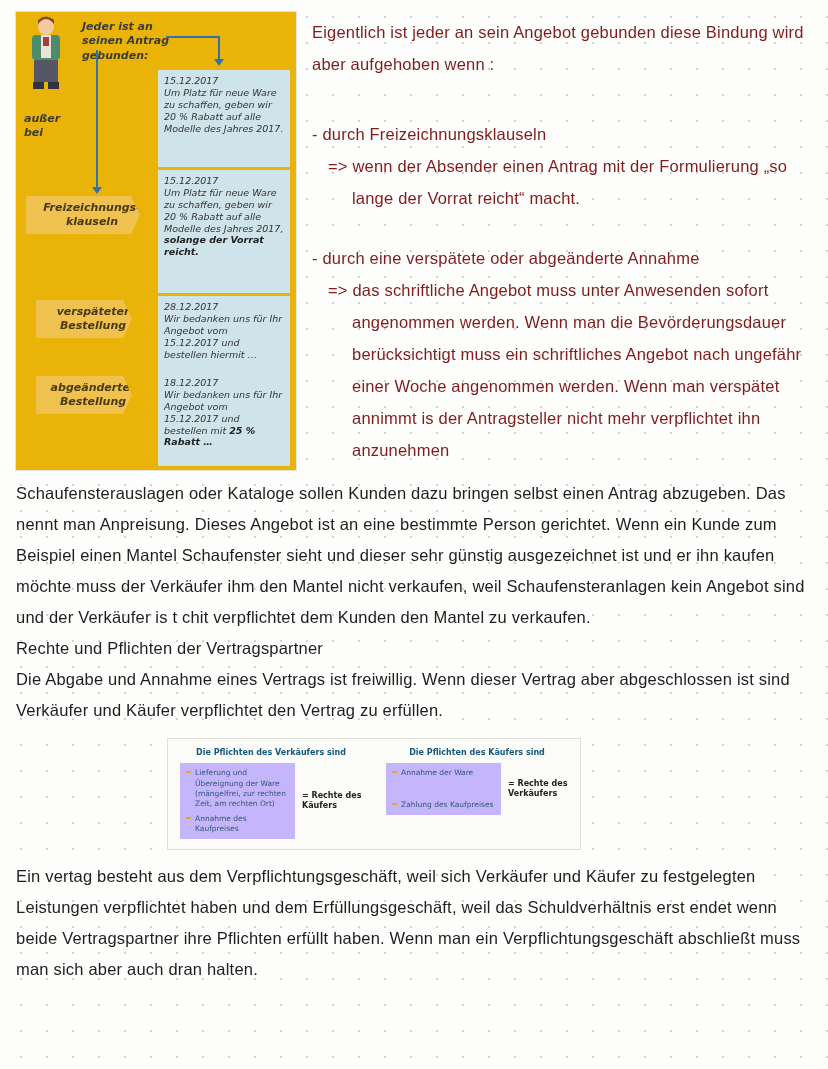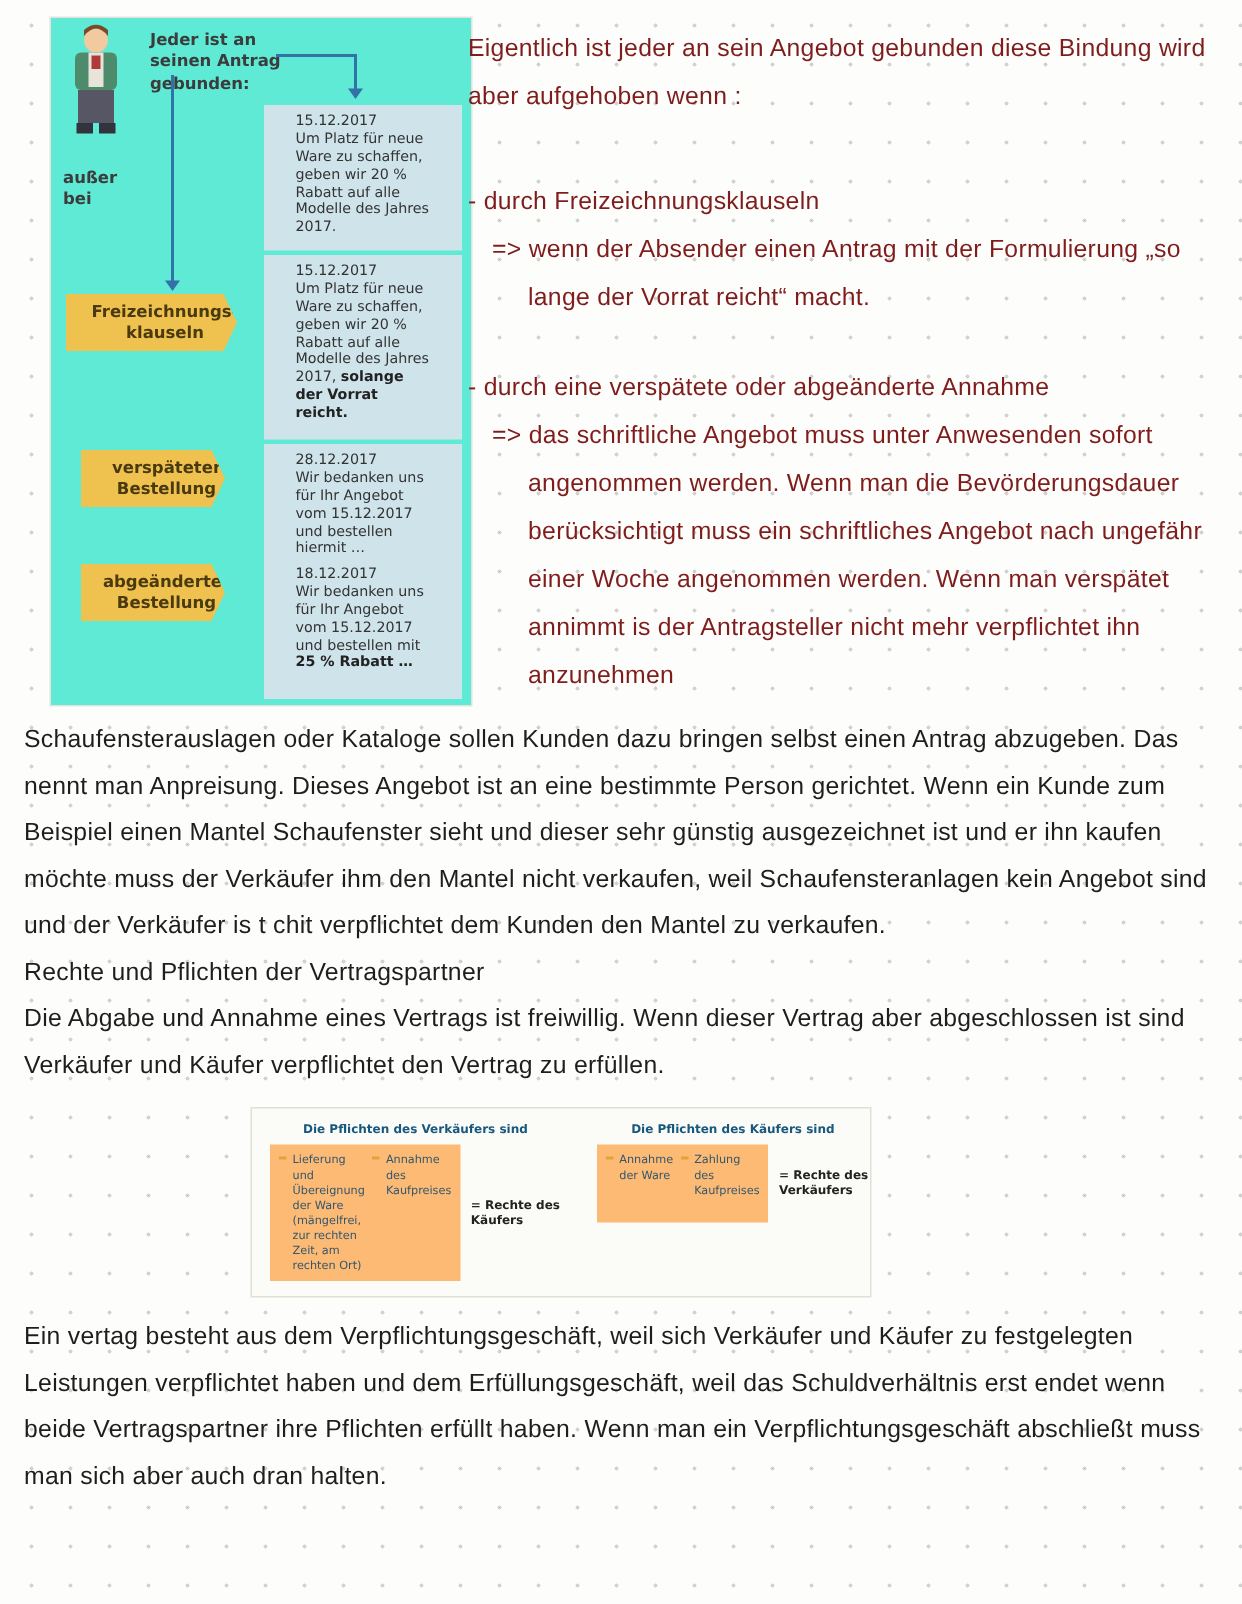--- a/index.html
+++ b/index.html
@@ -10,24 +10,25 @@
     background-color:#fdfdfc;
     background-image: radial-gradient(circle, #d2d2d0 1.2px, transparent 1.5px);
     background-size: 26px 26px;
     background-position: 8px 4px;
     font-family:"Liberation Sans", sans-serif;
     color:#1f1f1f;
   }
 
   
   .clipping {
-    position:absolute; left:34px; top:12px; width:280px; height:458px;
-    background:#5eead4;
+    position:absolute; left:16px; top:12px; width:280px; height:458px;
+    background:#eab308;
     box-shadow:0 0 0 1px #e4e2dc;
     font-family:"DejaVu Sans", sans-serif;
+    font-style:italic;
   }
   .person { position:absolute; left:6px; top:4px; }
   .clip-header {
     position:absolute; left:66px; top:8px; width:92px;
     font-size:11px; font-weight:bold; color:#3c3c3c; line-height:1.3;
   }
   .connector-h {
     position:absolute; left:150px; top:24px; width:54px; height:24px;
     border-top:2px solid #3372a8; border-right:2px solid #3372a8;
   }
@@ -56,21 +57,21 @@
     clip-path:polygon(0 0, calc(100% - 9px) 0, 100% 50%, calc(100% - 9px) 100%, 0 100%);
     padding-right:6px;
     padding-left:24px;
   }
   .y1 { left:10px; top:184px; width:114px; height:38px; }
   .y2 { left:20px; top:288px; width:96px; height:38px; }
   .y3 { left:20px; top:364px; width:96px; height:38px; }
   .note {
     position:absolute; left:142px; width:132px;
     background:#cfe3ea; color:#333;
-    font-size:9.5px; line-height:1.25; padding:5px 21px;
+    font-size:9.5px; line-height:1.25; padding:5px 6px;
   }
   .note strong { color:#222; }
   .n1 { top:58px;  height:97px; }
   .n2 { top:158px; height:123px; }
   .n3 { top:284px; height:90px; }
   .n4 { top:360px; height:94px; }
 
   
   .hand-notes {
     position:absolute; left:312px; top:16px; width:505px;
@@ -95,22 +96,22 @@
     display:flex; gap:24px;
     background:#fbfbf8; box-shadow:0 0 0 1px #e2dfd6;
     padding:9px 12px 10px 12px;
     font-family:"DejaVu Sans", sans-serif;
     letter-spacing:0;
   }
   .phalf { flex:1; }
   .phead { font-size:8px; font-weight:bold; color:#17597e; line-height:1.3; margin-bottom:5px;text-align:center; }
   .prow { display:flex; gap:7px; align-items:stretch; }
   .pbox {
-    background:#fdba74; flex:1; min-height:52px; padding:5px 6px;
-    display:flex; flex-direction:row; justify-content:space-between; gap:5px;
+    background:#c4b5fd; flex:1; min-height:52px; padding:5px 6px;
+    display:flex; flex-direction:column; justify-content:space-between; gap:5px;
   }
   .pitem { font-size:7.5px; color:#33576e; line-height:1.35; display:flex; gap:4px; }
   .bullet { width:5px; height:2px; background:#e2a23b; margin-top:3px; flex:none; }
   .pequals {
     width:60px; font-size:8px; font-weight:bold; color:#222; line-height:1.3;
     display:flex; align-items:center;
   }
 </style>
 </head>
 <body>

